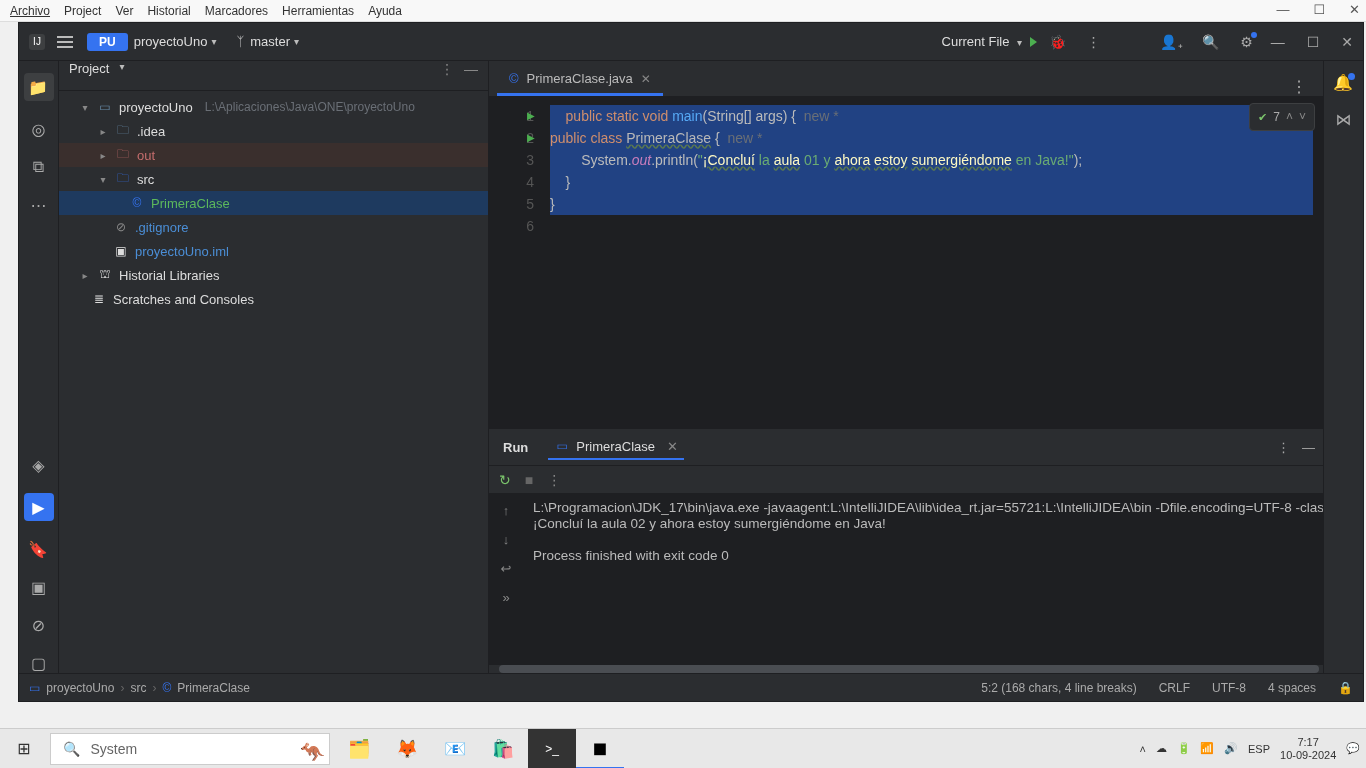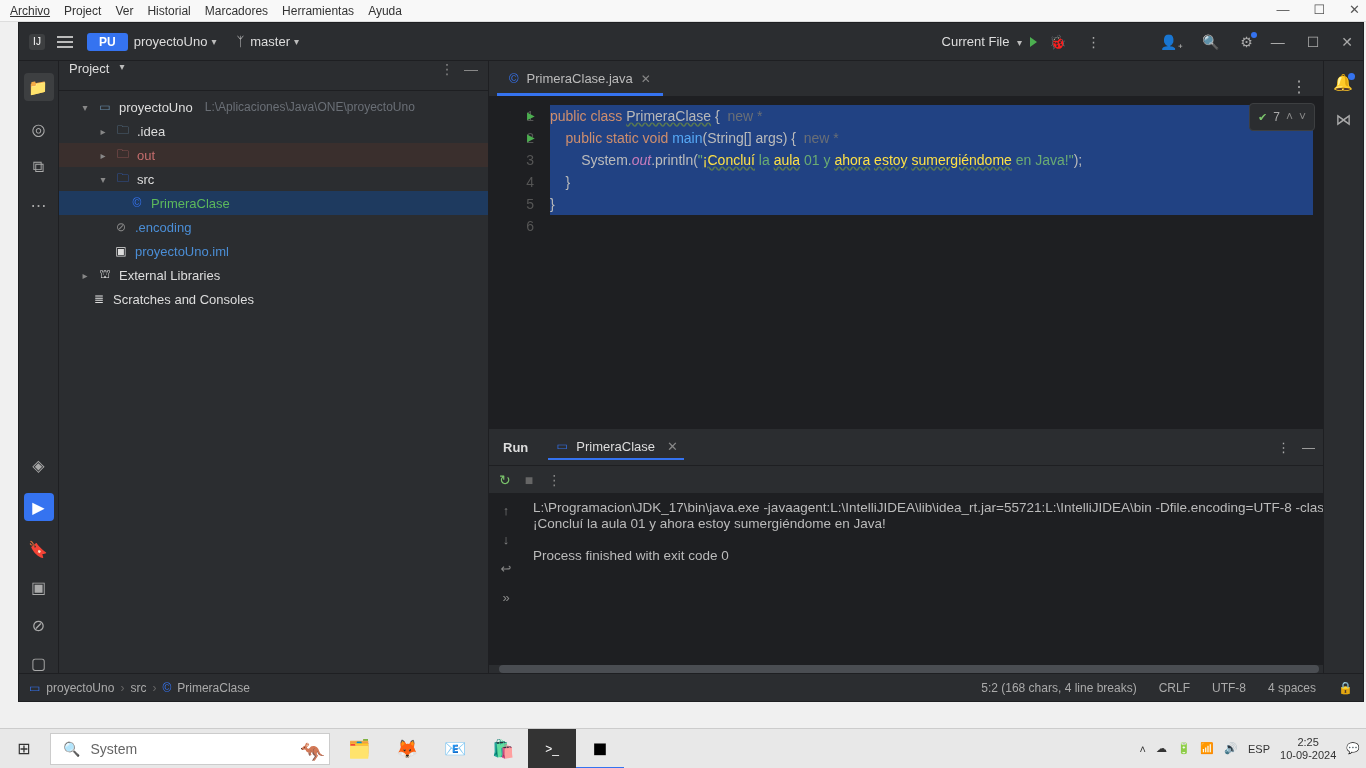--- a/index.html
+++ b/index.html
@@ -76,21 +76,21 @@
 .gutter { width:55px; background:#1e1f22; text-align:right; padding:8px 10px 0 0; color:#555; line-height:22px; position:relative; }
 .gutter .ln { height:22px; }
 .gutter .runico { position:absolute; left:38px; color:#4caf50; font-size:10px; }
 .code-area { flex:1; padding:8px 10px 0 6px; line-height:22px; position:relative; }
 .code-line { height:22px; white-space:pre; }
 .sel-bg { background:#214283; }
 .kw { color:#cf8e6d; }
 .cls { color:#b8b8b8; text-decoration:underline wavy #5b7a4f; }
 .mth { color:#56a8f5; }
 .str { color:#6aab73; }
-.str-u { color:#fde047; text-decoration:underline wavy #5b7a4f; }
+.str-u { color:#fef9c3; text-decoration:underline wavy #5b7a4f; }
 .fld { color:#c77dbb; font-style:italic; }
 .hint { color:#6a6f76; }
 .inspections { position:absolute; top:6px; right:8px; background:#2b2d30; border:1px solid #3d3f41; border-radius:4px; padding:2px 8px; font-size:12px; color:#aaa; display:flex; align-items:center; gap:6px; }
 .chk { color:#7bc46c; font-size:11px; }
 
 
 .run-panel { height:245px; border-top:1px solid #1e1f22; background:#2b2d30; display:flex; flex-direction:column; }
 .run-tabs { height:36px; display:flex; align-items:center; padding:0 8px; gap:14px; font-size:13px; color:#aaa; }
 .run-tabs .rtab { padding:4px 6px; display:flex; align-items:center; gap:6px; }
 .run-tabs .active { color:#ddd; font-weight:600; }
@@ -221,32 +221,32 @@
           <span>src</span>
         </div>
         <div class="tree-row sel-file">
           <span class="ind" style="width:56px"></span>
           <span class="fico txt-link">©</span>
           <span class="txt-green">PrimeraClase</span>
         </div>
         <div class="tree-row">
           <span class="ind" style="width:40px"></span>
           <span class="fico" style="color:#888">⊘</span>
-          <span class="txt-blue">.encoding</span>
+          <span class="txt-blue">.gitignore</span>
         </div>
         <div class="tree-row">
           <span class="ind" style="width:40px"></span>
           <span class="fico">▣</span>
           <span class="txt-blue">proyectoUno.iml</span>
         </div>
         <div class="tree-row">
           <span class="ind" style="width:6px"></span>
             <span class="chv">▸</span>
           <span class="fico">⛫</span>
-          <span>External Libraries</span>
+          <span>Historial Libraries</span>
         </div>
         <div class="tree-row">
           <span class="ind" style="width:18px"></span>
           <span class="fico">≣</span>
           <span>Scratches and Consoles</span>
         </div>
       </div>
     </div>
 
     <div class="center">
@@ -264,22 +264,22 @@
           <div class="runico" style="top:8px">▶</div>
           <div class="runico" style="top:30px">▶</div>
           <div class="ln">1</div>
           <div class="ln">2</div>
           <div class="ln">3</div>
           <div class="ln">4</div>
           <div class="ln">5</div>
           <div class="ln">6</div>
         </div>
         <div class="code-area">
+          <div class="code-line sel-bg"><span>    </span><span class="kw">public static void </span><span class="mth">main</span><span>(String[] args) {  </span><span class="hint">new *</span></div>
           <div class="code-line sel-bg"><span class="kw">public class </span><span class="cls">PrimeraClase</span><span> {  </span><span class="hint">new *</span></div>
-          <div class="code-line sel-bg"><span>    </span><span class="kw">public static void </span><span class="mth">main</span><span>(String[] args) {  </span><span class="hint">new *</span></div>
           <div class="code-line sel-bg"><span>        </span><span>System.</span><span class="fld">out</span><span>.println(</span><span class="str">"</span><span class="str-u">¡Concluí</span><span class="str"> la </span><span class="str-u">aula</span><span class="str"> 01 y </span><span class="str-u">ahora</span><span class="str"> </span><span class="str-u">estoy</span><span class="str"> </span><span class="str-u">sumergiéndome</span><span class="str"> en Java!</span><span class="str">"</span><span>);</span></div>
           <div class="code-line sel-bg"><span>    </span><span>}</span></div>
           <div class="code-line sel-bg"><span>}</span></div>
           <div class="code-line"></div>
           <div class="inspections">
             <span class="chk">✔</span>
             <span>7</span>
             <span style="color:#888">˄</span>
             <span style="color:#888">˅</span>
           </div>
@@ -305,21 +305,21 @@
           <span>⋮</span>
         </div>
         <div class="run-body">
           <div class="run-left">
             <span>↑</span>
             <span>↓</span>
             <span>↩</span>
             <span>»</span>
           </div>
           <div class="run-out"><span>L:\Programacion\JDK_17\bin\java.exe -javaagent:L:\IntelliJIDEA\lib\idea_rt.jar=55721:L:\IntelliJIDEA\bin -Dfile.encoding=UTF-8 -classpath L:\Aplicacio</span>
-<span>¡Concluí la aula 01 y ahora estoy sumergiéndome en Java!</span>
+<span>¡Concluí la aula 02 y ahora estoy sumergiéndome en Java!</span>
 <span></span>
 <span>Process finished with exit code 0</span></div>
         </div>
         <div class="run-scroll">
             <div class="run-thumb"></div>
           </div>
       </div>
     </div>
 
     <div class="right-rail">
@@ -363,18 +363,18 @@
     <div class="app" style="border-bottom:2px solid #3573f0">◼</div>
   </div>
   <div class="tray">
     <span>˄</span>
     <span>☁</span>
     <span>🔋</span>
     <span>📶</span>
     <span>🔊</span>
     <span>ESP</span>
     <div class="dt">
-      <div>2:25</div>
+      <div>7:17</div>
       <div>10-09-2024</div>
     </div>
     <span>💬</span>
   </div>
 </div>
 
 </body></html>

